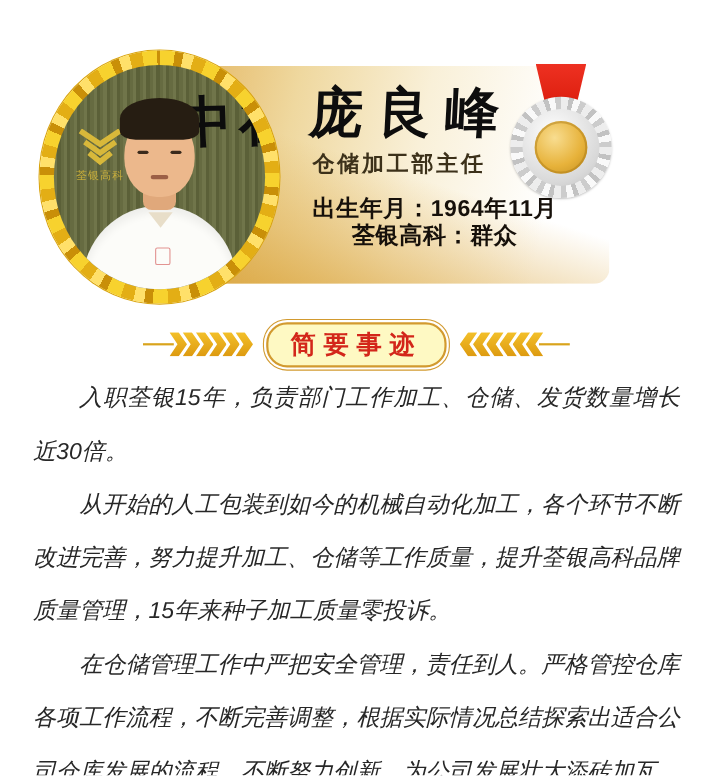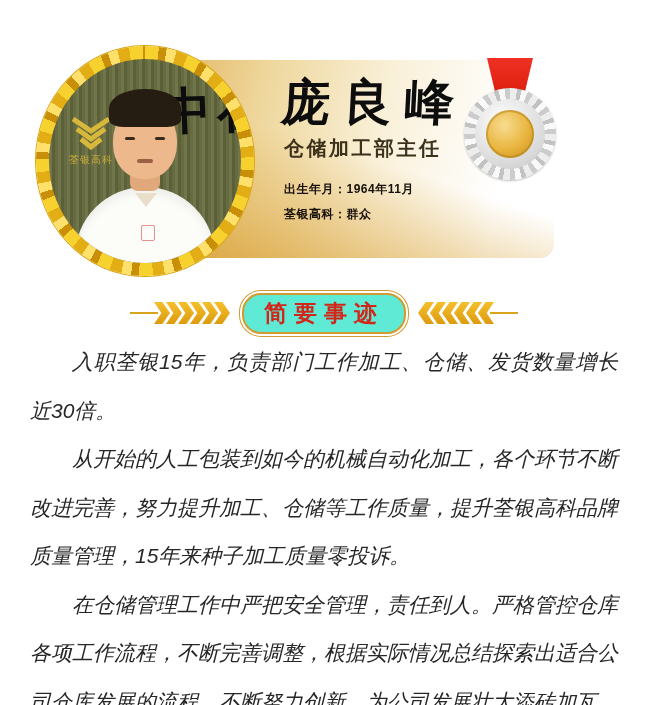--- a/index.html
+++ b/index.html
@@ -49,21 +49,21 @@
   .watermark{position:absolute;left:92px;bottom:22px;width:12px;height:14px;
              border:1px solid rgba(204,60,60,.55);border-radius:2px;}
 
   
   .name{
     position:absolute;left:281px;top:70px;
     font-family:"DejaVu Serif",serif;font-weight:bold;font-size:49px;color:#0d0d0d;
     letter-spacing:13px;transform:skewX(-3deg);white-space:nowrap;
   }
   .job-title{position:absolute;left:284px;top:135px;font-size:20px;color:#3c311a;letter-spacing:2.5px;font-weight:bold;}
-  .info{position:absolute;left:284px;top:177px;font-size:12px;font-weight:bold;color:#16100a;line-height:25px;letter-spacing:.5px;}
+  .info{position:absolute;left:284px;top:177px;font-size:21px;font-weight:bold;color:#16100a;line-height:25px;letter-spacing:.5px;text-align:center;}
 
   
   .medal{position:absolute;left:460px;top:56px;width:100px;height:130px;}
   .ribbon{position:absolute;left:27px;top:2px;width:46px;height:54px;
           background:linear-gradient(180deg,#ee3122,#d41505);
           clip-path:polygon(0 0,100% 0,72% 100%,28% 100%);}
   .disc{position:absolute;left:4px;top:32px;width:92px;height:92px;border-radius:50%;
         background:repeating-conic-gradient(#ededed 0 9deg,#c2c2c2 9deg 15deg,#f9f9f9 15deg 23deg,#cccccc 23deg 30deg);
         box-shadow:0 1px 2px rgba(0,0,0,.25);}
   .disc .ring{position:absolute;left:11px;top:11px;width:70px;height:70px;border-radius:50%;
@@ -74,21 +74,21 @@
 
   
   .banner{position:absolute;top:291px;left:0;width:100%;height:44px;
           display:flex;align-items:center;justify-content:center;}
   .b-line{width:28px;height:2px;background:#d9a41c;}
   .chevrons{display:flex;align-items:center;}
   .chev{width:16px;height:22px;margin-left:-4px;
         background:linear-gradient(180deg,#f3c02a,#dd9a10);
         clip-path:polygon(0 0,52% 0,100% 50%,52% 100%,0 100%,46% 50%);}
   .chevrons.rtl{transform:scaleX(-1);}
-  .pill{margin:0 12px;padding:3px 20px;background:#5eead4;border:2px solid #d29a2f;border-radius:19px;
+  .pill{margin:0 12px;padding:3px 20px;background:#fef9c3;border:2px solid #d29a2f;border-radius:19px;
         box-shadow:0 0 0 2px #ffffff,0 0 0 3px #d29a2f;}
   .pill span{color:#d3261a;font-size:23px;font-weight:bold;letter-spacing:7px;white-space:nowrap;}
 
   
   .article{position:absolute;top:338px;left:30px;width:588px;
            font-size:21px;line-height:48.5px;color:#272727;text-align:justify;}
   .article p{margin:0;text-indent:2em;font-style:italic;}
 </style>
 </head>
 <body>

